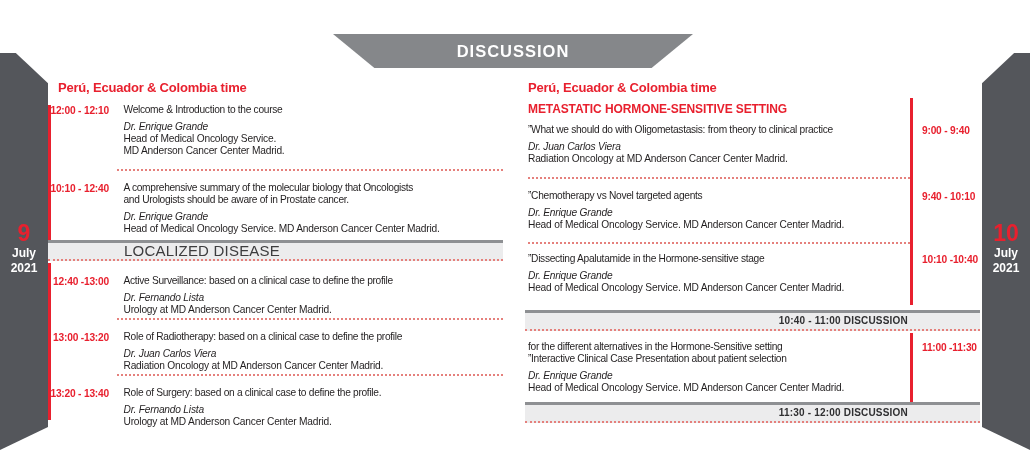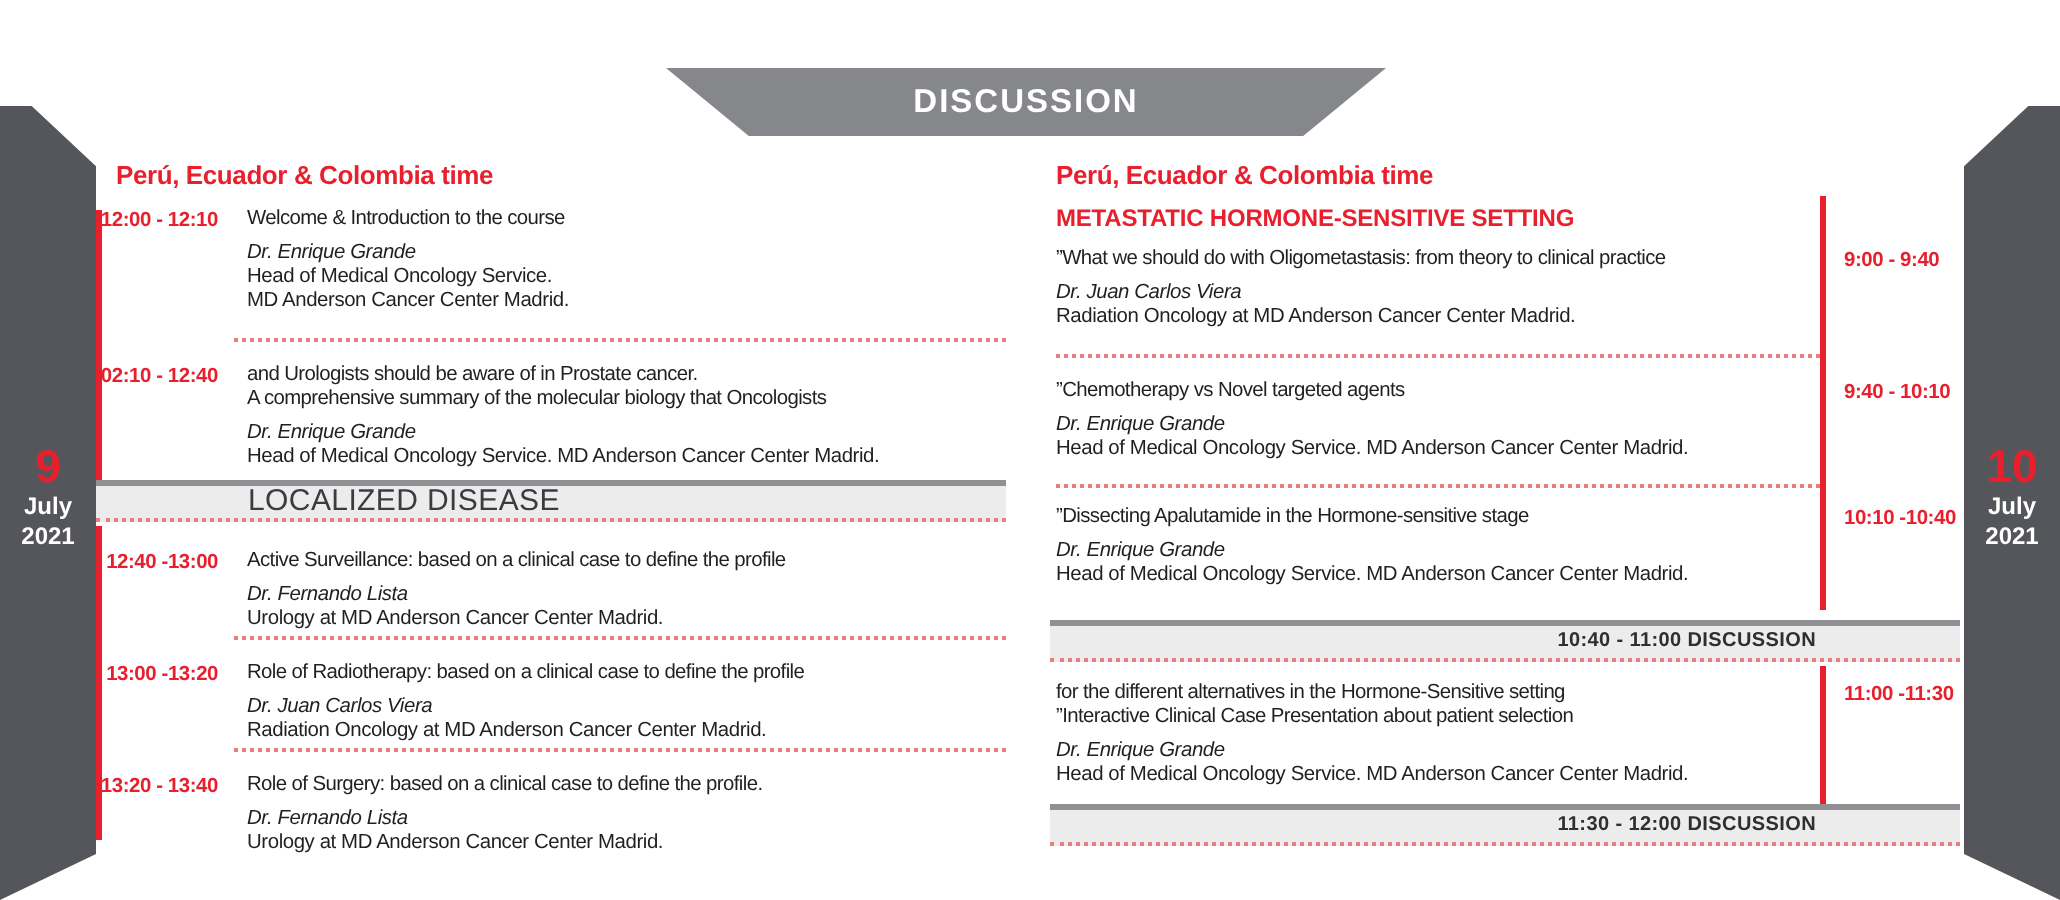--- a/index.html
+++ b/index.html
@@ -97,24 +97,24 @@
         <div class="tline">Welcome &amp; Introduction to the course</div>
         <div class="tline"></div>
         <div class="speaker">Dr. Enrique Grande</div>
         <div class="aline">Head of Medical Oncology Service.</div>
         <div class="aline">MD Anderson Cancer Center Madrid.</div>
       </div>
     </div>
     <div class="sep" style="top:91px;left:69px;right:0;"></div>
 
     <div class="row left-row" style="top:104px;">
-      <div class="time">02:10 - 12:40</div>
-      <div class="content">
+      <div class="time">10:10 - 12:40</div>
+      <div class="content">
+        <div class="tline">A comprehensive summary of the molecular biology that Oncologists</div>
         <div class="tline">and Urologists should be aware of in Prostate cancer.</div>
-        <div class="tline">A comprehensive summary of the molecular biology that Oncologists</div>
         <div class="speaker">Dr. Enrique Grande</div>
         <div class="aline">Head of Medical Oncology Service. MD Anderson Cancer Center Madrid.</div>
       </div>
     </div>
 
     <div class="bar bar-left" style="top:162px;">
       <div class="bar-label">LOCALIZED DISEASE</div>
     </div>
 
     <div class="row left-row" style="top:197px;">

